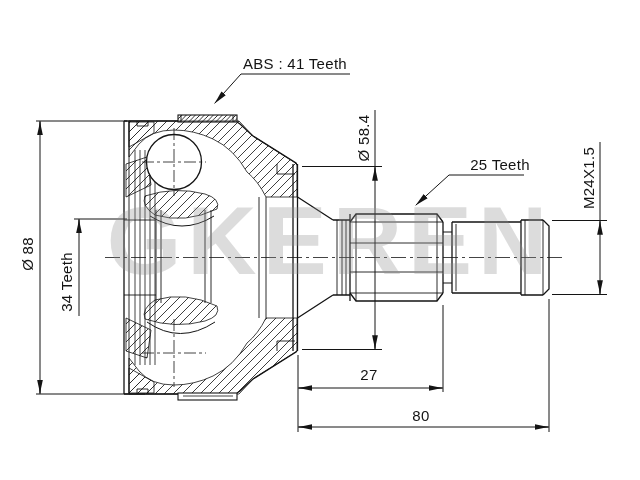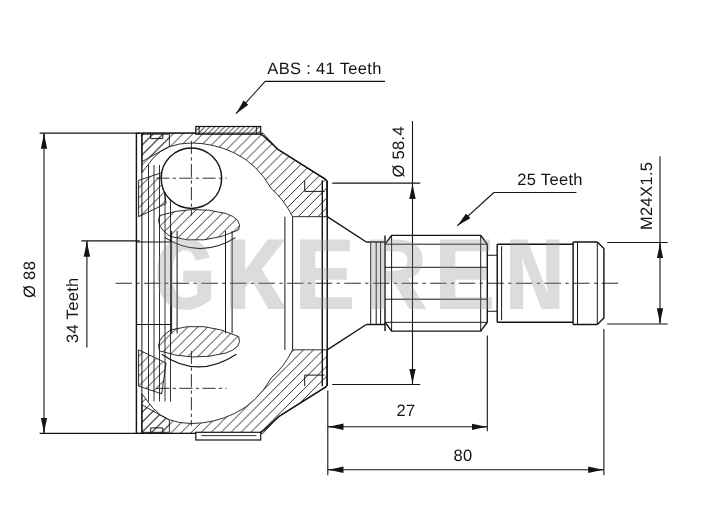--- a/index.html
+++ b/index.html
@@ -191,21 +191,21 @@
       <g>
         <line x1="298" y1="355" x2="298" y2="432"></line>
         <line x1="549" y1="299" x2="549" y2="432"></line>
         <line x1="298" y1="427" x2="549" y2="427"></line>
         <line x1="311" y1="427" x2="298.8" y2="427" marker-end="url(#ah)"></line>
         <line x1="536" y1="427" x2="548.2" y2="427" marker-end="url(#ah)"></line>
       </g>
     </g>
   </svg>
 
-  <div id="wm-latin" class="wm" style="left:330px;top:255px;font-family:Liberation Mono, monospace;">GKEREN</div>
+  <div id="wm-latin" class="wm" style="left:330px;top:241px;">GKEREN</div>
 
   <div class="lbl" style="left:295px;top:63px;">ABS : 41 Teeth</div>
   <div class="lbl rot" style="left:27px;top:254px;">Ø 88</div>
   <div class="lbl rot" style="left:66px;top:282px;">34 Teeth</div>
   <div class="lbl rot" style="left:363px;top:138px;">Ø 58.4</div>
   <div class="lbl" style="left:486px;top:164px;margin-left:14px;">25 Teeth</div>
   <div class="lbl rot" style="left:588px;top:178px;">M24X1.5</div>
   <div class="lbl" style="left:369px;top:374px;">27</div>
   <div class="lbl" style="left:421px;top:415px;">80</div>
 </div>

